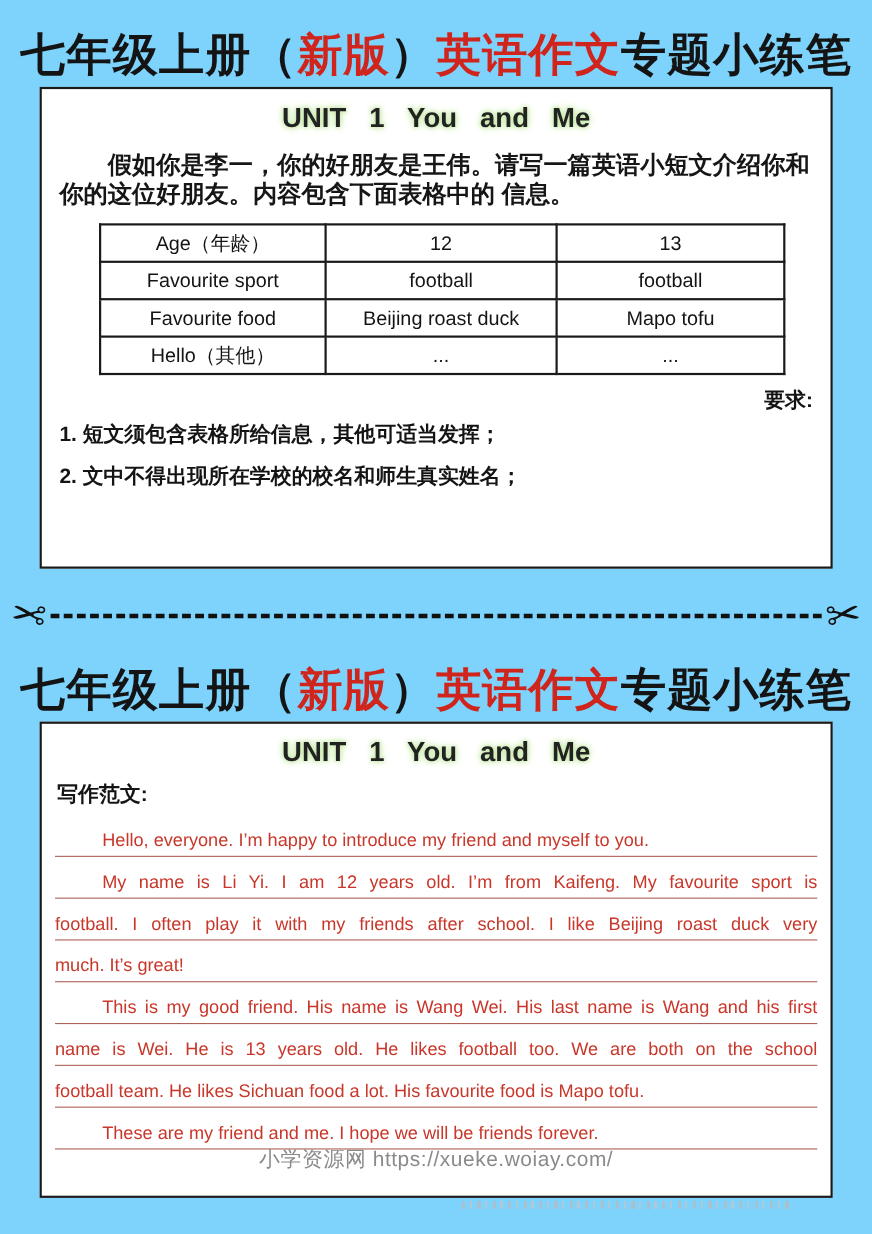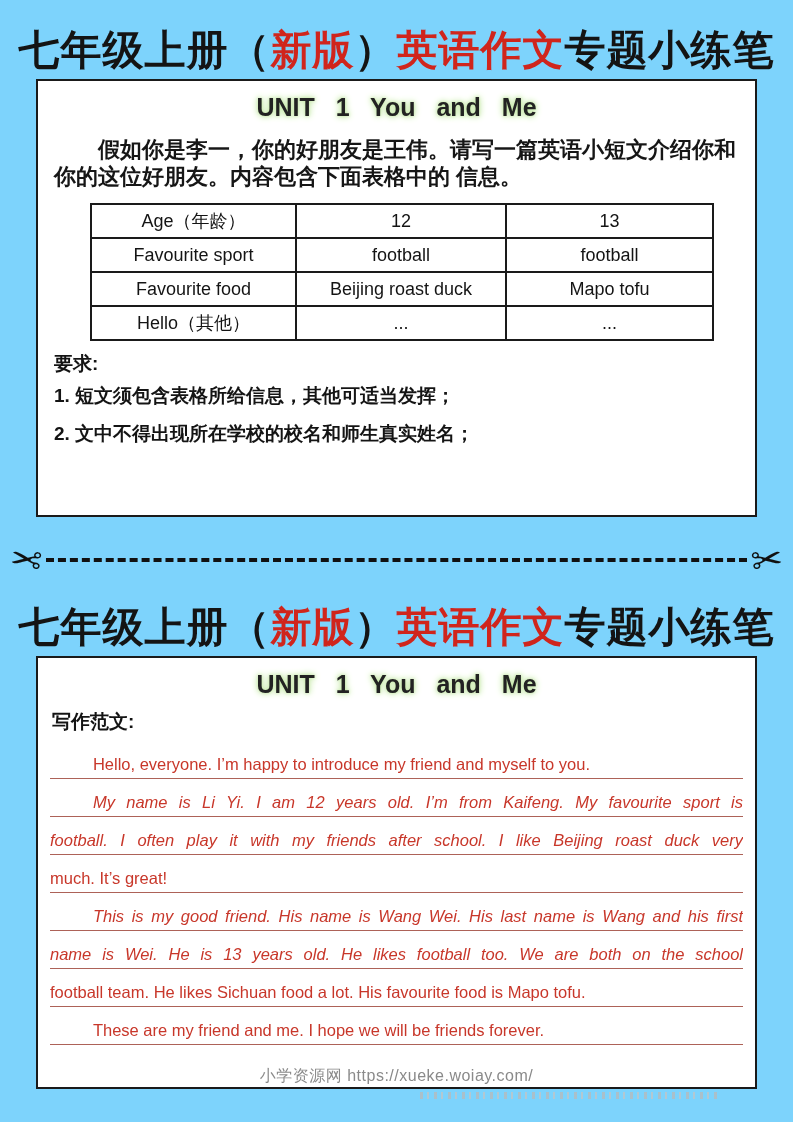--- a/index.html
+++ b/index.html
@@ -72,20 +72,21 @@
   }
   table.info col.c1{width:205px;}
   table.info col.c2{width:210px;}
   table.info col.c3{width:207px;}
 
   .req-label{
     margin:10px 16px 0 16px;
     font-size:19px;
     font-weight:700;
     color:#141414;
+    text-align:right;
   }
   .req-item{
     margin:0 16px;
     font-size:19px;
     font-weight:700;
     line-height:38px;
     color:#141414;
   }
 
   
@@ -127,28 +128,27 @@
     color:#c8372a;
     border-bottom:1.6px solid #ad6258;
     white-space:nowrap;
     overflow:hidden;
   }
   .essay-line.ind{text-indent:2.6em;}
   .essay-line.j{
     white-space:normal;
     text-align:justify;
     text-align-last:justify;
-    font-style:italic;
   }
 
   .box-footer{
     position:absolute;
-    left:0;right:0;bottom:0;
-    text-align:center;
-    font-size:16px;
+    left:0;right:0;bottom:20px;
+    text-align:center;
+    font-size:19px;
     color:#8a8a8a;
     letter-spacing:0.5px;
   }
 
   
   .crop-fragments{
     margin:3px auto 0 auto;
     width:300px;
     height:7px;
     margin-left:420px;

